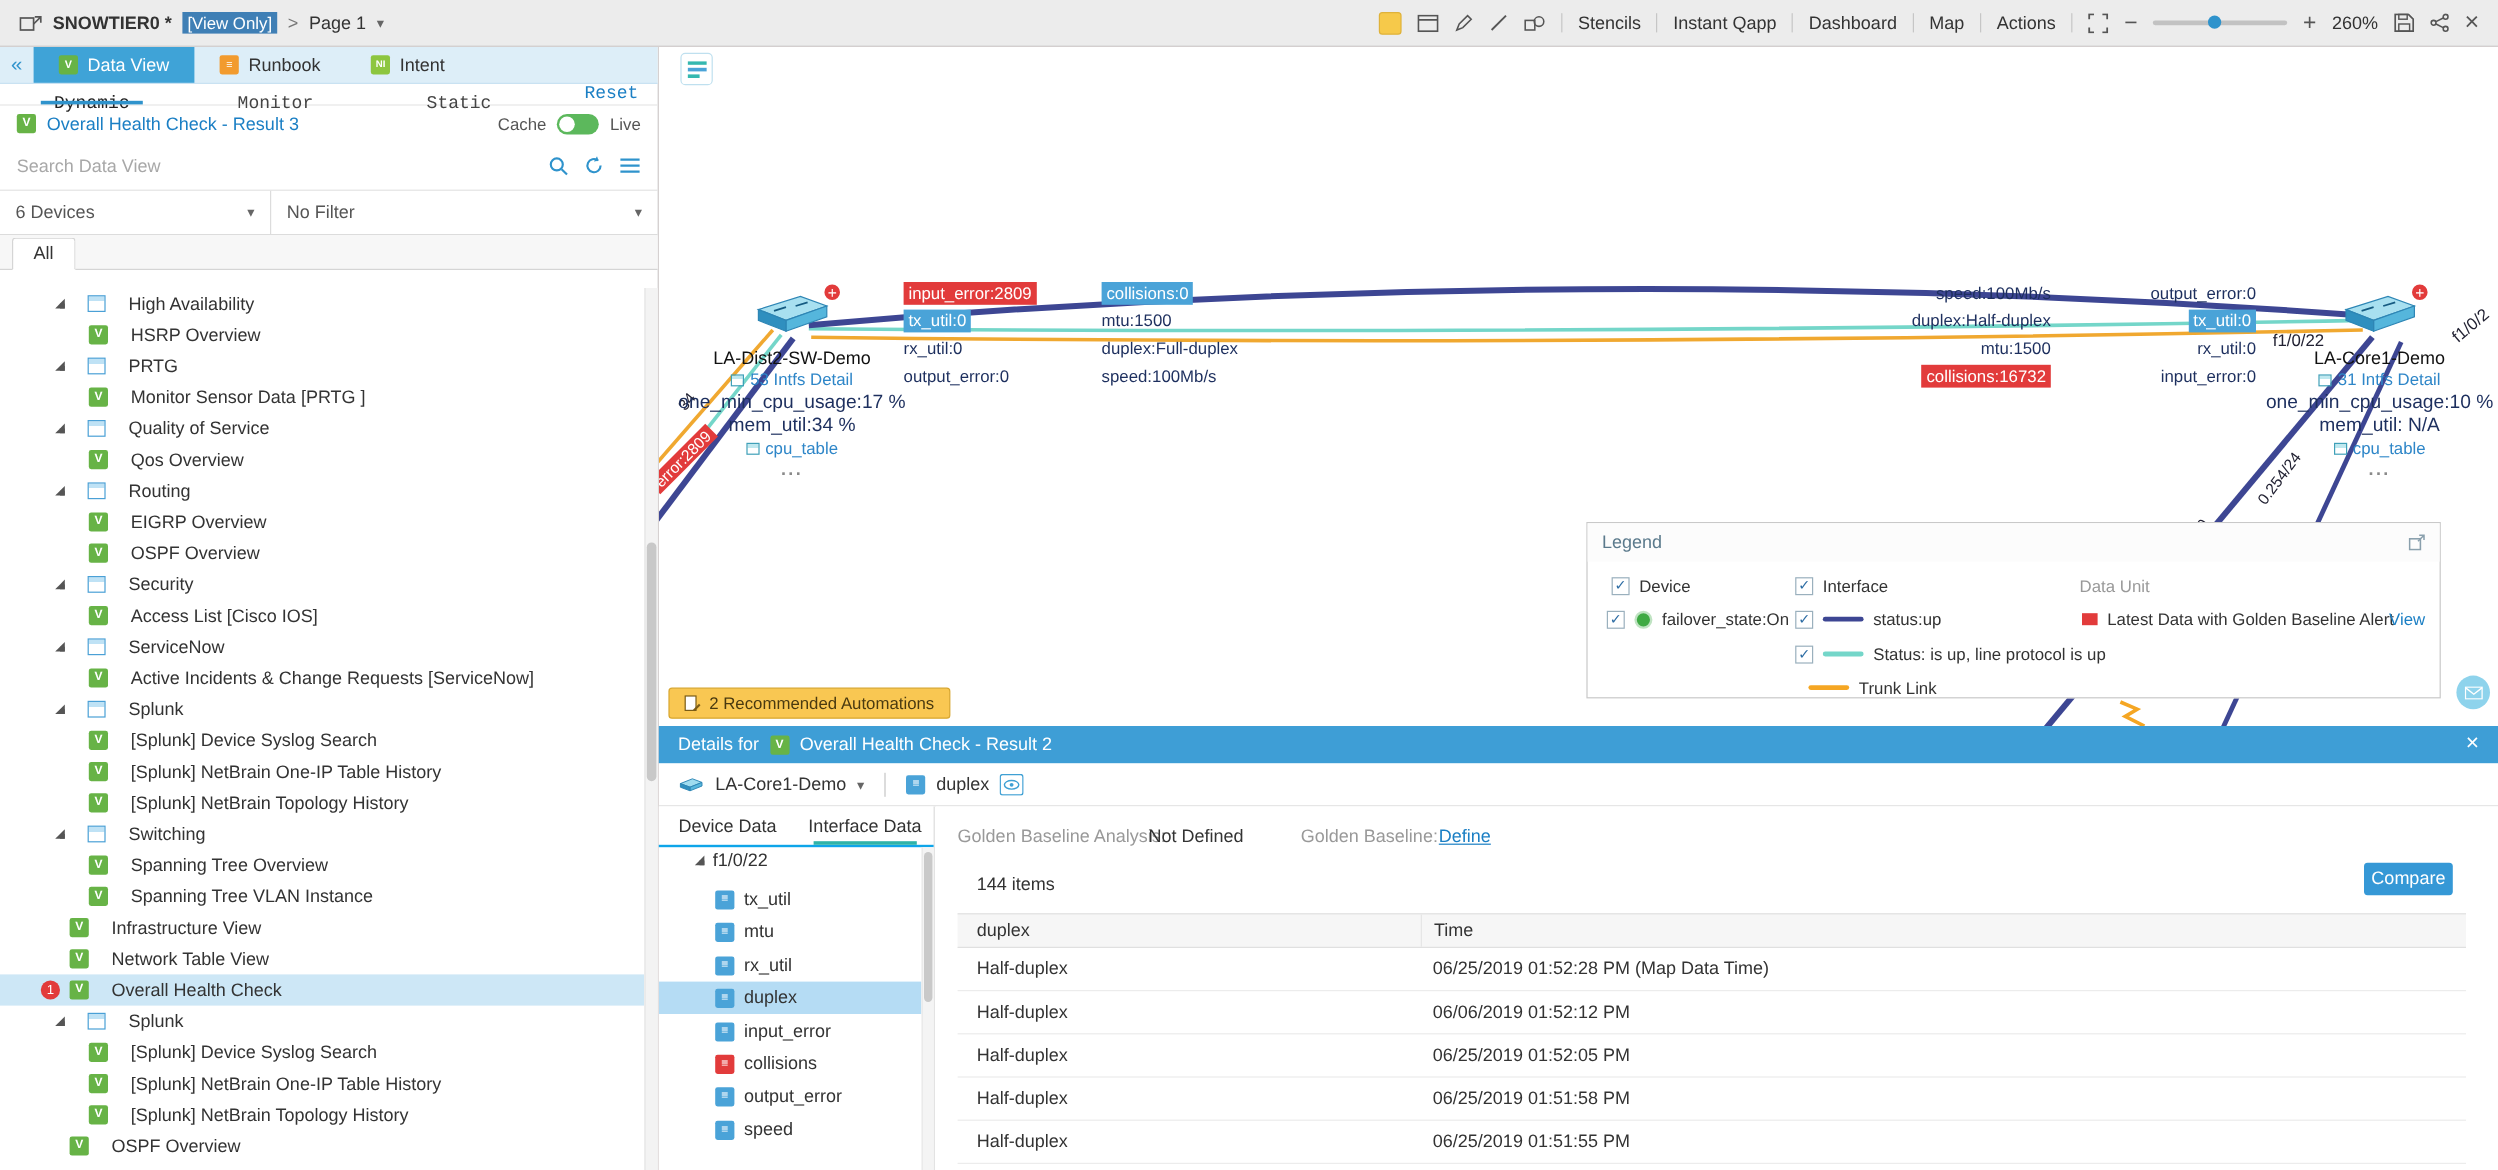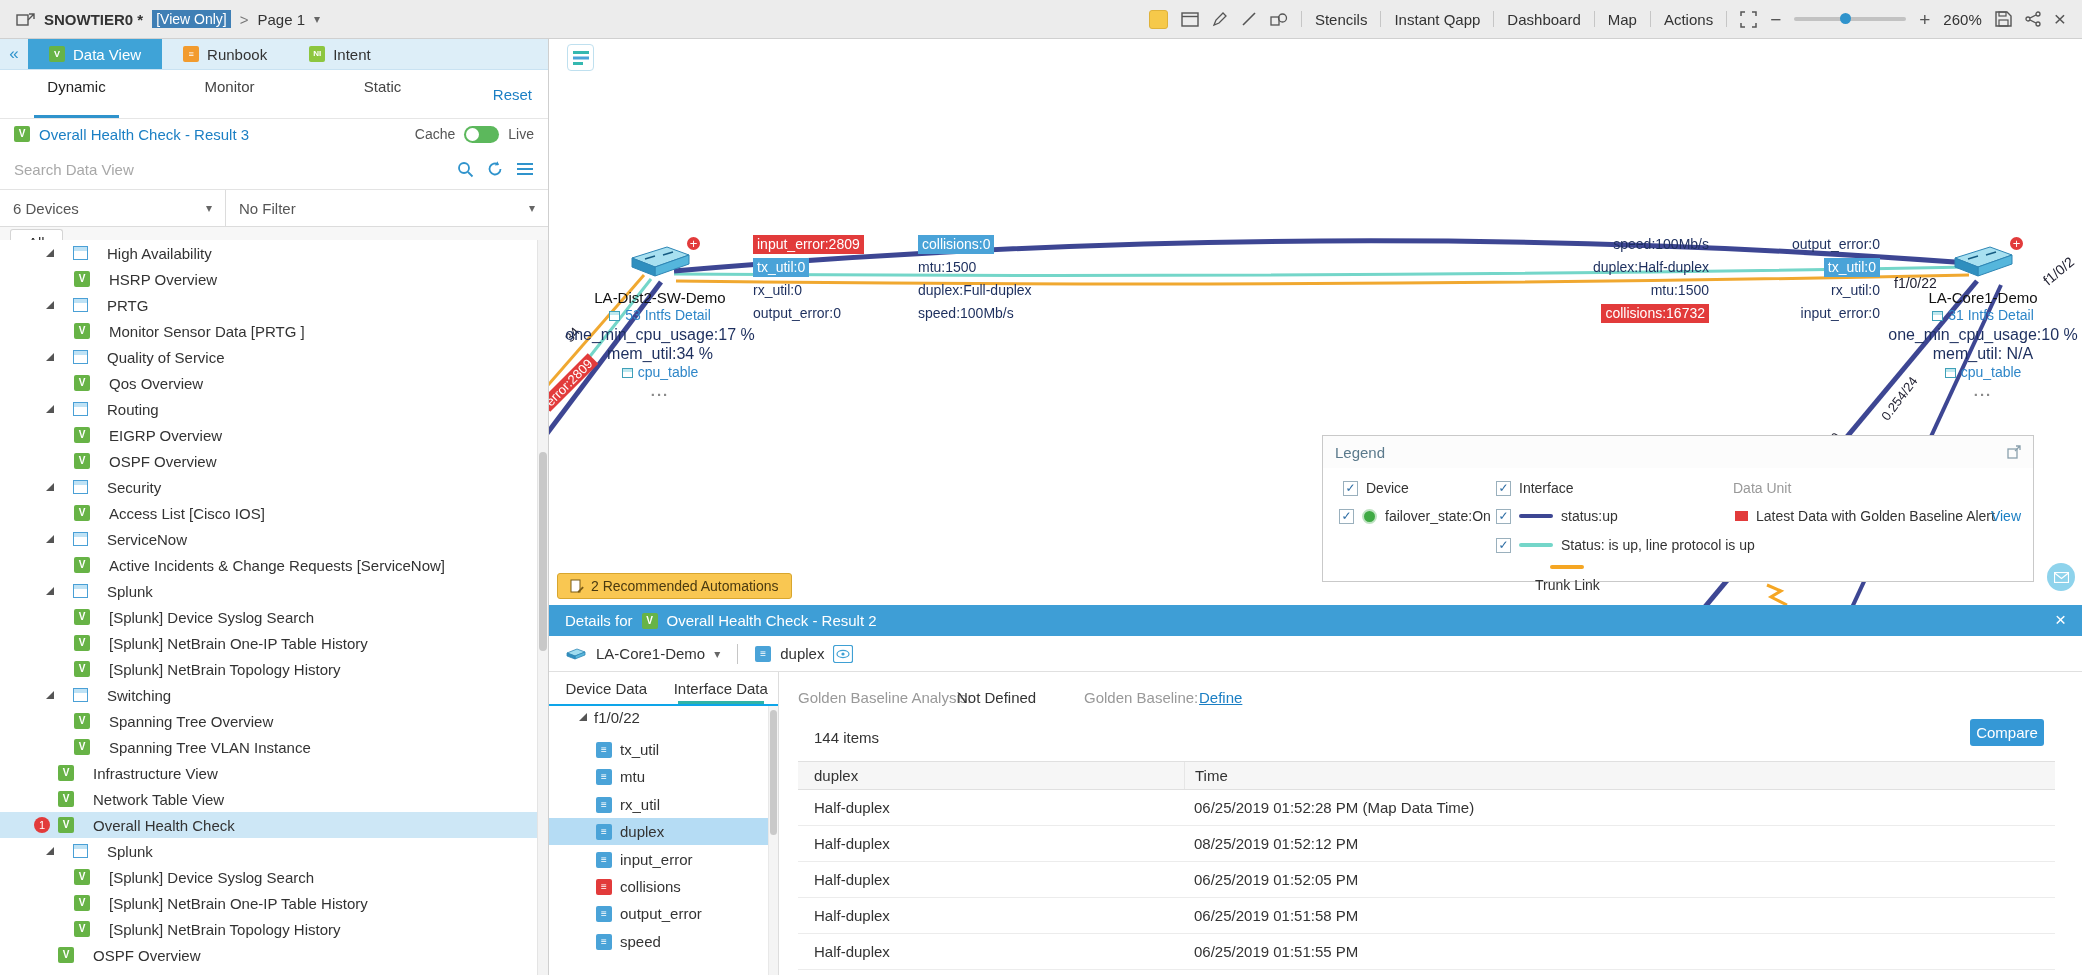--- a/index.html
+++ b/index.html
@@ -28,21 +28,21 @@
   
   .sidebar{position:absolute;left:0;top:39px;width:549px;height:936px;background:#fff;border-right:1px solid #cfcfcf;z-index:20;}
   .dv-tabbar{height:31px;background:#ddeef8;display:flex;align-items:stretch;border-bottom:1px solid #c9e2f2;}
   .collapse-btn{width:28px;display:flex;align-items:center;justify-content:center;color:#2f93cc;font-size:17px;}
   .dv-tab{display:flex;align-items:center;gap:8px;padding:0 21px;font-size:15px;color:#333;}
   .dv-tab.active{background:#3fa3d7;color:#fff;}
   .ticon{width:16px;height:16px;border-radius:2px;font-weight:bold;font-size:9px;line-height:16px;text-align:center;color:#fff;flex:none;}
   .ticon.tv{background:#67b346;}
   .ticon.tr{background:#f29b2e;}
   .ticon.ti{background:#8dc63f;font-size:8px;}
-  .subtabs{height:49px;display:flex;align-items:center;border-bottom:1px solid #e6e6e6;padding-right:16px;}
+  .subtabs{height:18px;display:flex;align-items:center;border-bottom:1px solid #e6e6e6;padding-right:16px;font-family:Liberation Mono, monospace;}
   .subtab{width:153px;text-align:center;font-size:15px;color:#444;height:100%;line-height:33px;position:relative;}
   .subtab.active{color:#222;}
   .subtab.active::after{content:"";position:absolute;left:34px;right:34px;bottom:0;height:3px;background:#2f93cc;}
   .reset-link{margin-left:auto;color:#1b7fc4;font-size:15px;}
   .result-row{height:30px;display:flex;align-items:center;padding:0 14px;gap:9px;}
   .v-icon{width:16px;height:16px;background:#67b346;border-radius:2px;color:#fff;font-weight:bold;font-size:10px;line-height:16px;text-align:center;flex:none;}
   .result-link{color:#1b7fc4;font-size:15px;white-space:nowrap;}
   .cache-label{margin-left:auto;color:#555;font-size:14px;}
   .live-label{color:#555;font-size:14px;}
   .toggle{width:35px;height:17px;border-radius:9px;background:#5cb85c;position:relative;flex:none;}
@@ -557,21 +557,21 @@
     <div class="lg-row" style="left: 173px; top: 72px;">
           <span class="cb">✓</span>
           <span class="line-sw" style="background:#3d4693"></span>
           <span>status:up</span>
         </div>
         <div class="lg-row" style="left: 173px; top: 101px;">
           <span class="cb">✓</span>
           <span class="line-sw" style="background:#74d6c9"></span>
           <span>Status: is up, line protocol is up</span>
         </div>
-        <div class="lg-row" style="left: 212px; top: 129px; flex-direction: column;">
+        <div class="lg-row" style="left: 184px; top: 129px;">
           <span class="line-sw" style="background:#f5a623"></span>
           <span>Trunk Link</span>
         </div>
       </div>
 
     <div class="automation">
       <svg width="14" height="14" viewBox="0 0 14 14">
           <rect x="1" y="1" width="9" height="12" fill="#fff" stroke="#7a5c16"></rect>
           <path d="M7.5 12.5l5-5 1.3 1.3-5 5z" fill="#7a5c16"></path>
         </svg>
@@ -679,21 +679,21 @@
           <span class="tc1">duplex</span>
           <span class="tc2">Time</span>
         </div>
         <div id="tbl-body">
             <div class="tbl-row">
               <span class="tc1">Half-duplex</span>
               <span class="tc2">06/25/2019 01:52:28 PM  (Map Data Time)</span>
             </div>
             <div class="tbl-row">
               <span class="tc1">Half-duplex</span>
-              <span class="tc2">08/25/2019 01:52:12 PM</span>
+              <span class="tc2">06/06/2019 01:52:12 PM</span>
             </div>
             <div class="tbl-row">
               <span class="tc1">Half-duplex</span>
               <span class="tc2">06/25/2019 01:52:05 PM</span>
             </div>
             <div class="tbl-row">
               <span class="tc1">Half-duplex</span>
               <span class="tc2">06/25/2019 01:51:58 PM</span>
             </div>
             <div class="tbl-row">

